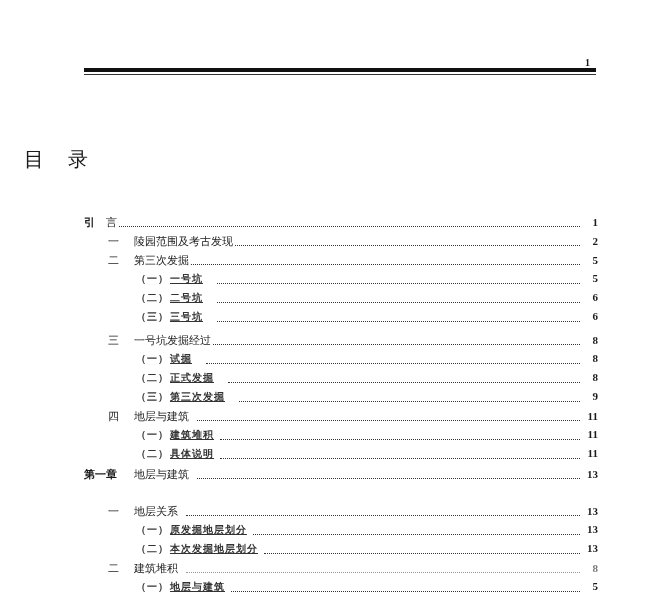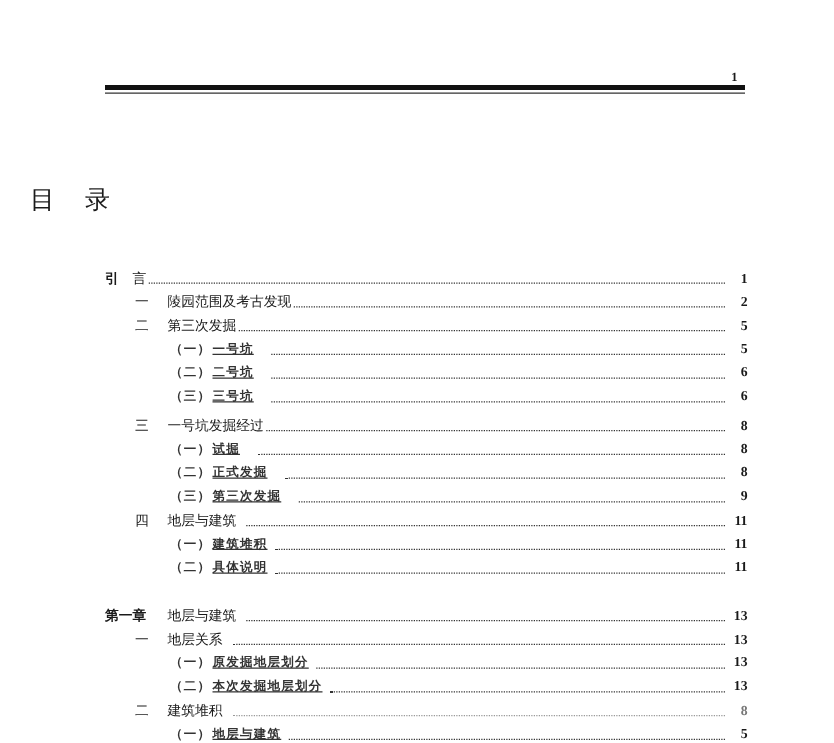--- a/index.html
+++ b/index.html
@@ -107,21 +107,21 @@
       <span class="lbl">建筑堆积</span>
       <span class="dots" style="margin-left:6px"></span>
       <span class="pg">11</span>
     </div>
   <div class="row lvl2 sub" style="top:232px">
       <span class="num">（二）</span>
       <span class="lbl">具体说明</span>
       <span class="dots" style="margin-left:6px"></span>
       <span class="pg">11</span>
     </div>
-  <div class="row chap" style="top:270px">
+  <div class="row chap" style="top:252px">
       <span class="num">第一章</span>
       <span class="lbl">地层与建筑</span>
       <span class="dots" style="margin-left:8px"></span>
       <span class="pg">13</span>
     </div>
   <div class="row lvl1" style="top:289px">
       <span class="num">一</span>
       <span class="lbl">地层关系</span>
       <span class="dots" style="margin-left:8px"></span>
       <span class="pg">13</span>

